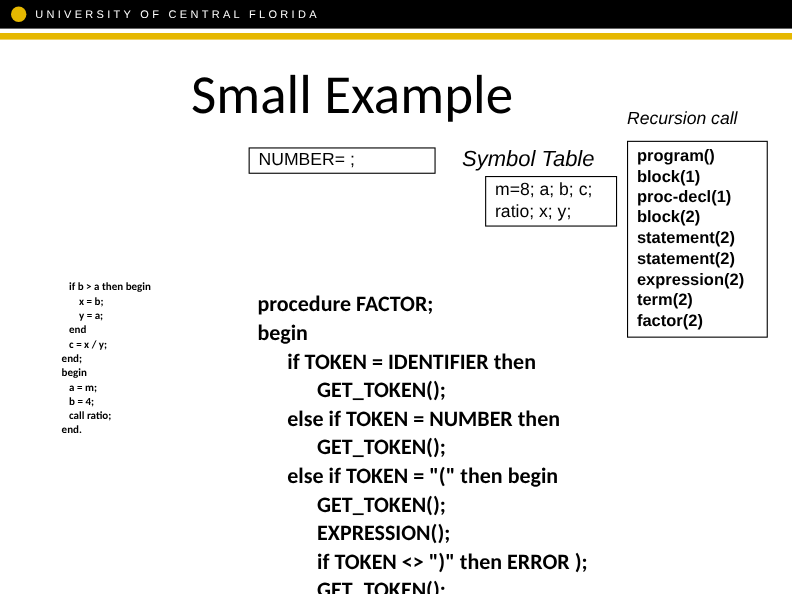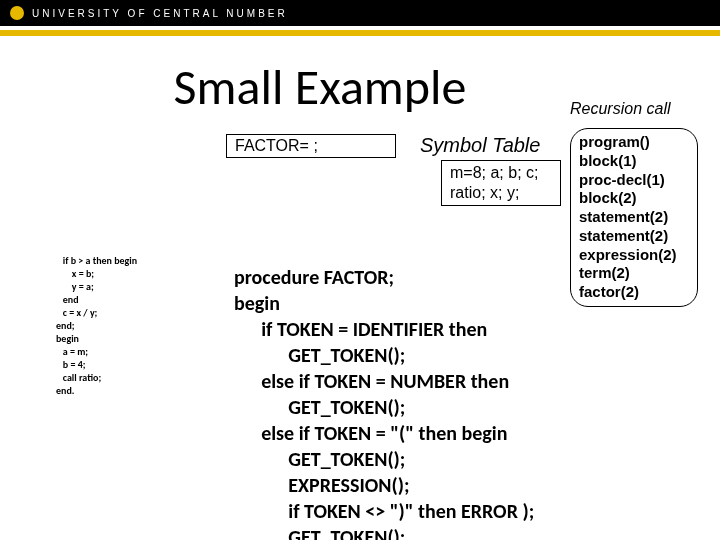--- a/index.html
+++ b/index.html
@@ -107,34 +107,34 @@
   }
   .code-mid {
     position: absolute;
     top: 264px;
     left: 234px;
     font-family: Calibri, "Segoe UI", sans-serif;
     font-size: 20px;
     line-height: 1.3;
     white-space: pre;
   }
-  .bold { font-weight: 700; border-radius: 18px; }
+  .bold { font-weight: 700; }
 </style>
 </head>
 <body>
 
 <div class="header">
   <div class="logo-circle"></div>
-  <div class="univ">UNIVERSITY OF CENTRAL NUMBER</div>
+  <div class="univ">UNIVERSITY OF CENTRAL FLORIDA</div>
 </div>
 <div class="gold-bar"></div>
 
 <div class="title">Small Example</div>
 
-<div class="token-box">FACTOR= ;</div>
+<div class="token-box">NUMBER= ;</div>
 
 <div class="symtab-label">Symbol Table</div>
 <div class="symtab-box" style="white-space:pre-line;">m=8; a; b; c;
 ratio; x; y;</div>
 
 <div class="recursion-label">Recursion call</div>
 <div class="recursion-box bold" style="white-space:pre-line;">program()
 block(1)
 proc-decl(1)
 block(2)

